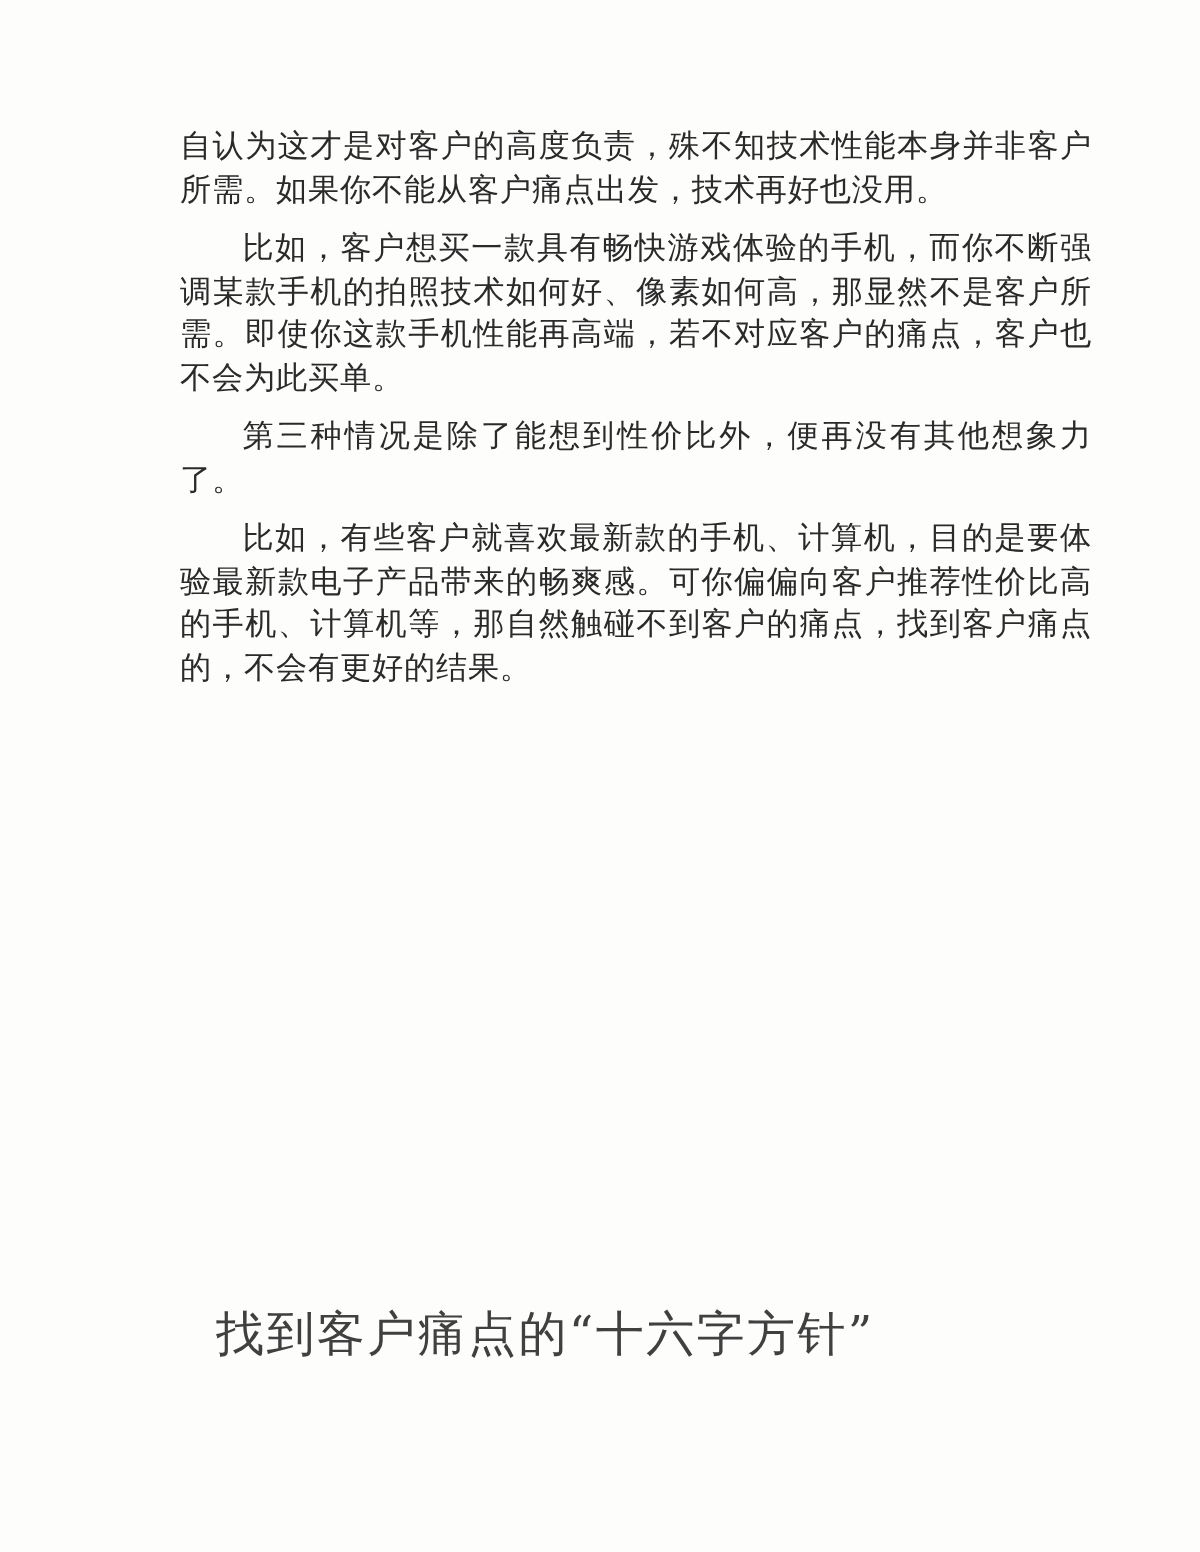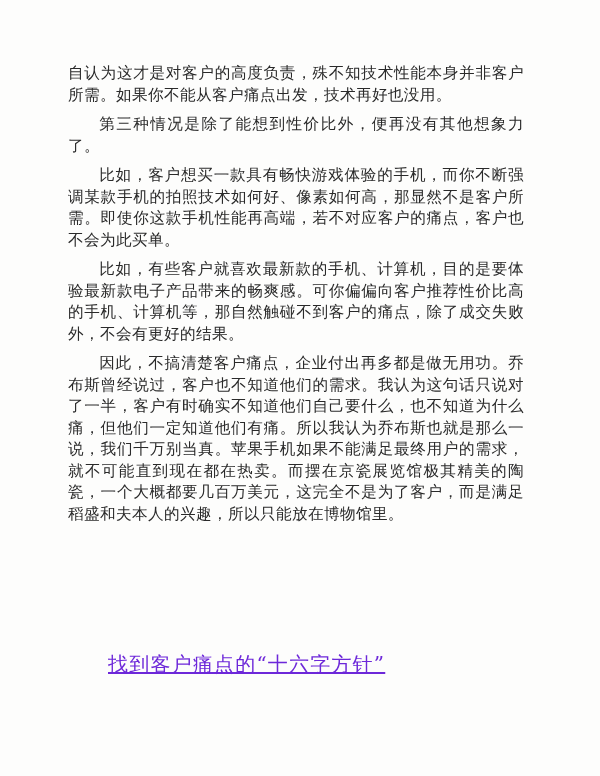--- a/index.html
+++ b/index.html
@@ -2,38 +2,37 @@
 <html><head>
 <meta charset="utf-8">
 <style>
   html, body { margin: 0; padding: 0; }
   body {
     width: 600px; height: 776px; background: #fdfdfc;
     position: relative; overflow: hidden;
     font-family: "DejaVu Serif", "Liberation Serif", serif;
     color: #2a2a2a;
   }
-  .page { position: absolute; left: 68px; top: 63px; width: 456px; }
+  .page { position: absolute; left: 90px; top: 63px; width: 456px; }
   .para {
     margin: 0 0 8px 0;
     font-size: 15.6px; line-height: 21.5px;
     text-align: justify; text-justify: inter-character;
     letter-spacing: 0.4px;
   }
   .indent { text-indent: 2em; }
   .heading {
     position: absolute; left: 108px; top: 651px;
-    font-size: 20px; color: #6d28d9; letter-spacing: 1.2px;
-    margin: 0; font-weight: normal; text-decoration: underline;
+    font-size: 24px; color: #404040; letter-spacing: 1.2px;
+    margin: 0; font-weight: normal;
   }
 </style>
 </head>
 <body>
 
 <div class="page">
   <p class="para">自认为这才是对客户的高度负责，殊不知技术性能本身并非客户所需。如果你不能从客户痛点出发，技术再好也没用。</p>
+  <p class="para indent">比如，客户想买一款具有畅快游戏体验的手机，而你不断强调某款手机的拍照技术如何好、像素如何高，那显然不是客户所需。即使你这款手机性能再高端，若不对应客户的痛点，客户也不会为此买单。</p>
   <p class="para indent">第三种情况是除了能想到性价比外，便再没有其他想象力了。</p>
-  <p class="para indent">比如，客户想买一款具有畅快游戏体验的手机，而你不断强调某款手机的拍照技术如何好、像素如何高，那显然不是客户所需。即使你这款手机性能再高端，若不对应客户的痛点，客户也不会为此买单。</p>
-  <p class="para indent">比如，有些客户就喜欢最新款的手机、计算机，目的是要体验最新款电子产品带来的畅爽感。可你偏偏向客户推荐性价比高的手机、计算机等，那自然触碰不到客户的痛点，除了成交失败外，不会有更好的结果。</p>
-  <p class="para indent">因此，不搞清楚客户痛点，企业付出再多都是做无用功。乔布斯曾经说过，客户也不知道他们的需求。我认为这句话只说对了一半，客户有时确实不知道他们自己要什么，也不知道为什么痛，但他们一定知道他们有痛。所以我认为乔布斯也就是那么一说，我们千万别当真。苹果手机如果不能满足最终用户的需求，就不可能直到现在都在热卖。而摆在京瓷展览馆极其精美的陶瓷，一个大概都要几百万美元，这完全不是为了客户，而是满足稻盛和夫本人的兴趣，所以只能放在博物馆里。</p>
+  <p class="para indent">比如，有些客户就喜欢最新款的手机、计算机，目的是要体验最新款电子产品带来的畅爽感。可你偏偏向客户推荐性价比高的手机、计算机等，那自然触碰不到客户的痛点，找到客户痛点的，不会有更好的结果。</p>
 </div>
 
 <h2 class="heading">找到客户痛点的“十六字方针”</h2>
 
 </body></html>

